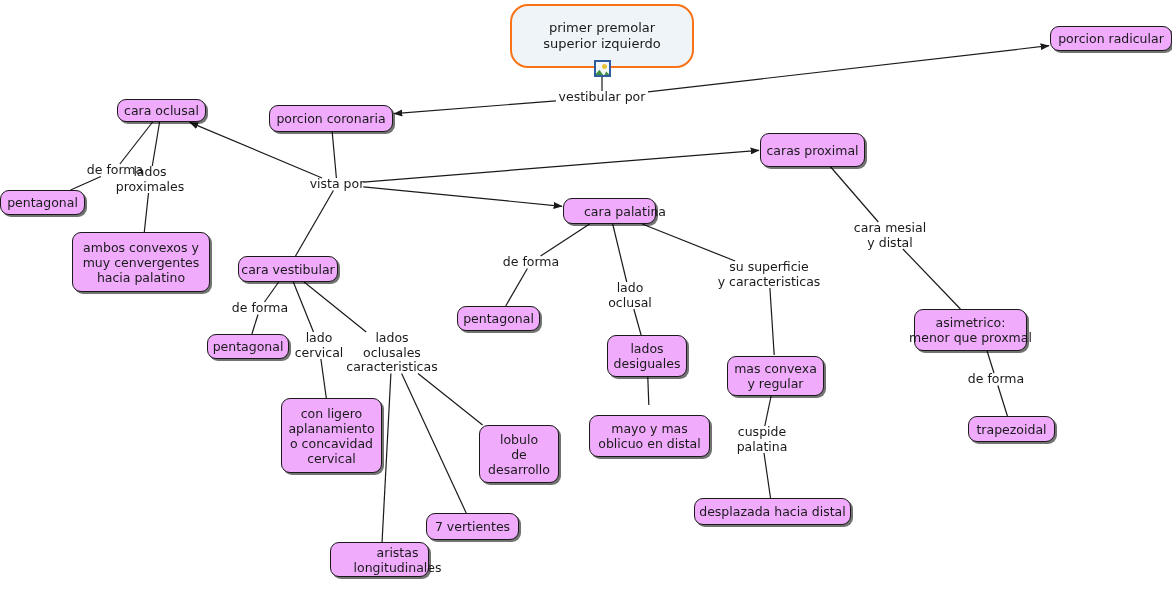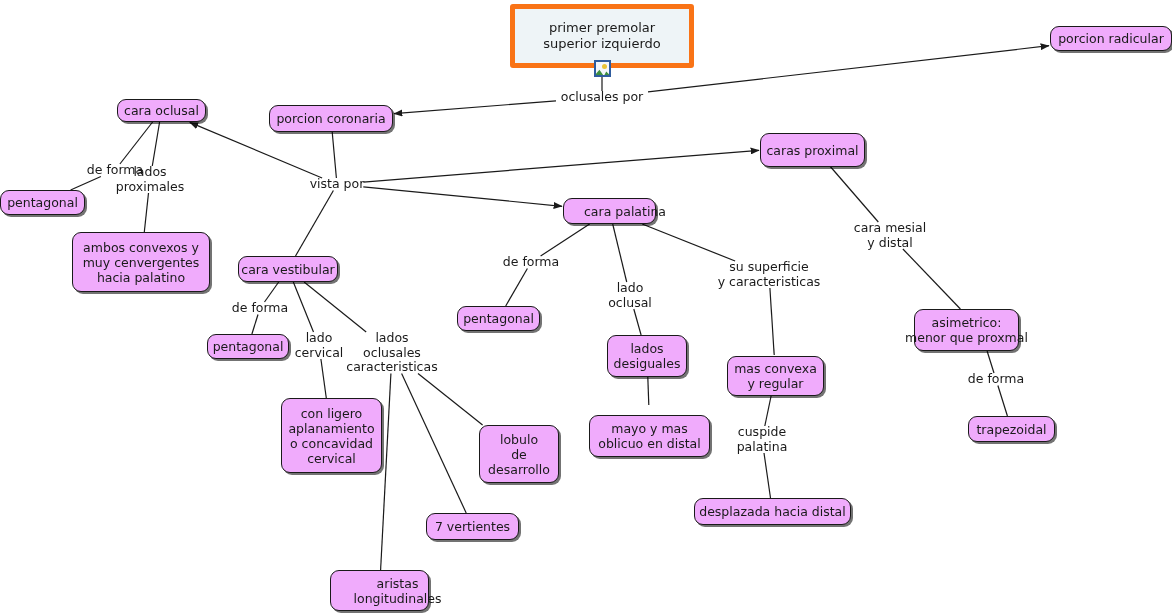--- a/index.html
+++ b/index.html
@@ -38,22 +38,22 @@
     text-align: center;
     display: flex;
     align-items: center;
     justify-content: center;
     white-space: pre;
     box-shadow: 2px 2px 0 rgba(0,0,0,0.55);
     z-index: 3;
   }
   .node.root {
     background: #eef4f7;
-    border: 5px solid #f97316;
-    border-radius: 3px;
+    border: 2px solid #f97316;
+    border-radius: 18px;
     box-shadow: none;
     font-size: 13px;
     line-height: 16px;
   }
   .link-label {
     position: absolute;
     color: #1a1a1a;
     font-size: 12.5px;
     line-height: 14.5px;
     text-align: center;
@@ -152,43 +152,43 @@
       <div class="node" style="left: 269px; top: 105px; width: 124px; height: 27px;">porcion coronaria</div>
       <div class="node" style="left: 760px; top: 133px; width: 105px; height: 34px;">caras proximal</div>
       <div class="node" style="left: 0px; top: 190px; width: 85px; height: 25px;">pentagonal</div>
       <div class="node" style="left: 563px; top: 198px; width: 93px; height: 26px; padding-left: 31px;">cara palatina</div>
       <div class="node" style="left: 72px; top: 232px; width: 138px; height: 60px;">ambos convexos y
 muy cenvergentes
 hacia palatino</div>
       <div class="node" style="left: 238px; top: 256px; width: 100px; height: 26px;">cara vestibular</div>
       <div class="node" style="left: 207px; top: 334px; width: 82px; height: 25px;">pentagonal</div>
       <div class="node" style="left: 457px; top: 306px; width: 83px; height: 25px;">pentagonal</div>
-      <div class="node" style="left: 914px; top: 309px; width: 105px; height: 42px;">asimetrico:
+      <div class="node" style="left: 914px; top: 309px; width: 113px; height: 42px;">asimetrico:
 menor que proxmal</div>
       <div class="node" style="left: 607px; top: 335px; width: 80px; height: 42px;">lados
 desiguales</div>
       <div class="node" style="left: 727px; top: 356px; width: 97px; height: 40px;">mas convexa
 y regular</div>
       <div class="node" style="left: 281px; top: 398px; width: 101px; height: 75px;">con ligero
 aplanamiento
 o concavidad
 cervical</div>
       <div class="node" style="left: 589px; top: 415px; width: 121px; height: 42px;">mayo y mas
 oblicuo en distal</div>
       <div class="node" style="left: 479px; top: 425px; width: 80px; height: 58px;">lobulo
 de
 desarrollo</div>
       <div class="node" style="left: 968px; top: 416px; width: 87px; height: 26px;">trapezoidal</div>
       <div class="node" style="left: 694px; top: 498px; width: 157px; height: 27px;">desplazada hacia distal</div>
       <div class="node" style="left: 426px; top: 513px; width: 93px; height: 27px;">7 vertientes</div>
-      <div class="node" style="left: 330px; top: 570px; width: 99px; height: 41px; padding-left: 36px;">aristas
+      <div class="node" style="left: 330px; top: 542px; width: 99px; height: 35px; padding-left: 36px;">aristas
 longitudinales</div>
     </div>
   <div id="labels-layer">
-      <div class="link-label" style="left: 602px; top: 90px;">oclusales por</div>
+      <div class="link-label" style="left: 602px; top: 90px;">vestibular por</div>
       <div class="link-label" style="left: 115px; top: 163px;">de forma</div>
       <div class="link-label" style="left: 150px; top: 165px;">lados
 proximales</div>
       <div class="link-label" style="left: 337px; top: 177px;">vista por</div>
       <div class="link-label" style="left: 890px; top: 221px;">cara mesial
 y distal</div>
       <div class="link-label" style="left: 531px; top: 255px;">de forma</div>
       <div class="link-label" style="left: 630px; top: 281px;">lado
 oclusal</div>
       <div class="link-label" style="left: 769px; top: 260px;">su superficie

